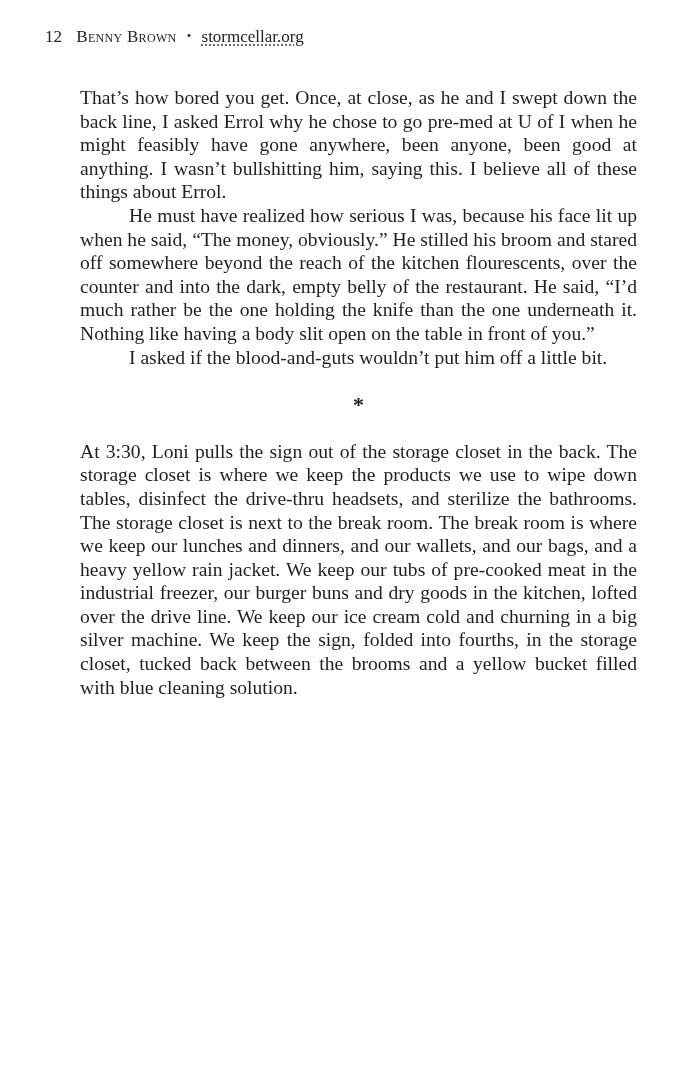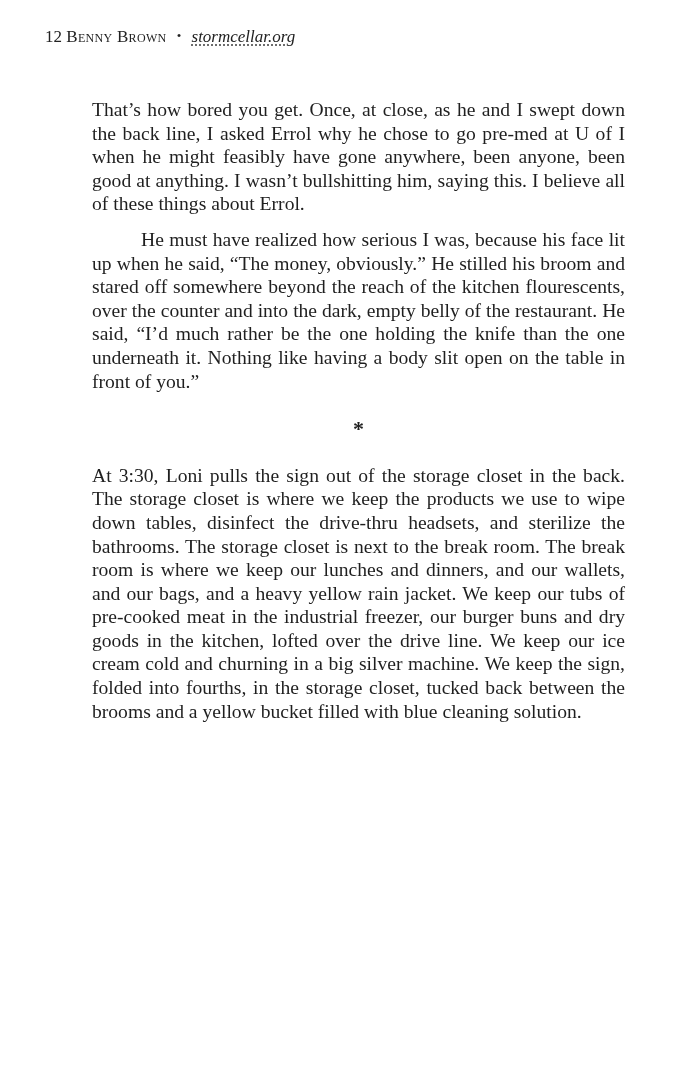--- a/index.html
+++ b/index.html
@@ -13,41 +13,40 @@
     }
     .running-head {
       position: absolute;
       left: 45px;
       top: 27px;
       font-family: "Liberation Serif", "DejaVu Serif", serif;
       font-size: 17px;
       color: #222;
       white-space: nowrap;
     }
-    .running-head .page-num { }
+    .running-head .page-num { margin-right: 10px; }
     .running-head .author { font-variant: small-caps; letter-spacing: 0.3px; }
     .running-head .sep { margin: 0 6px; font-size: 13px; vertical-align: 2px; }
     .running-head .site {
       text-decoration: underline dotted #555;
       text-underline-offset: 3px;
       cursor: pointer;
-      font-style: italic;
     }
     .body-text {
       position: absolute;
       left: 80px;
       top: 86px;
       width: 557px;
       font-family: "Liberation Serif", "DejaVu Serif", serif;
       font-size: 19.6px;
       line-height: 23.6px;
       text-align: justify;
       hyphens: manual;
     }
-    .body-text p { margin: 12px; }
+    .body-text p { margin: 0; }
     .body-text p.indent { text-indent: 49px; }
     .break {
       text-align: center;
       font-size: 22px;
       line-height: 23.6px;
       margin: 24px 0 23px 0;
       font-weight: bold;
     }
   </style>
 </head>
@@ -56,17 +55,18 @@
 <div class="running-head">
   <span class="page-num">12</span>
   <span class="author">Benny Brown</span>
   <span class="sep">•</span>
   <span class="site">stormcellar.org</span>
 </div>
 
 <div class="body-text">
   <p>That’s how bored you get. Once, at close, as he and I swept down the back line, I asked Errol why he chose to go pre-med at U of I when he might feasibly have gone anywhere, been anyone, been good at anything. I wasn’t bullshitting him, saying this. I believe all of these things about Errol.</p>
   <p class="indent">He must have realized how serious I was, because his face lit up when he said, “The money, obviously.” He stilled his broom and stared off somewhere beyond the reach of the kitch­en flourescents, over the counter and into the dark, empty belly of the restaurant. He said, “I’d much rather be the one holding the knife than the one underneath it. Nothing like having a body slit open on the table in front of you.”</p>
+  <p class="indent">I asked if the blood-and-guts wouldn’t put him off a little bit.</p>
 
   <div class="break">*</div>
 
   <p>At 3:30, Loni pulls the sign out of the storage closet in the back. The storage closet is where we keep the products we use to wipe down tables, disinfect the drive-thru headsets, and sterilize the bathrooms. The storage closet is next to the break room. The break room is where we keep our lunches and dinners, and our wallets, and our bags, and a heavy yellow rain jacket. We keep our tubs of pre-cooked meat in the industrial freezer, our burger buns and dry goods in the kitchen, lofted over the drive line. We keep our ice cream cold and churning in a big silver machine. We keep the sign, folded into fourths, in the storage closet, tucked back between the brooms and a yellow bucket filled with blue cleaning solution.</p>
 </div>
 
 </body></html>

